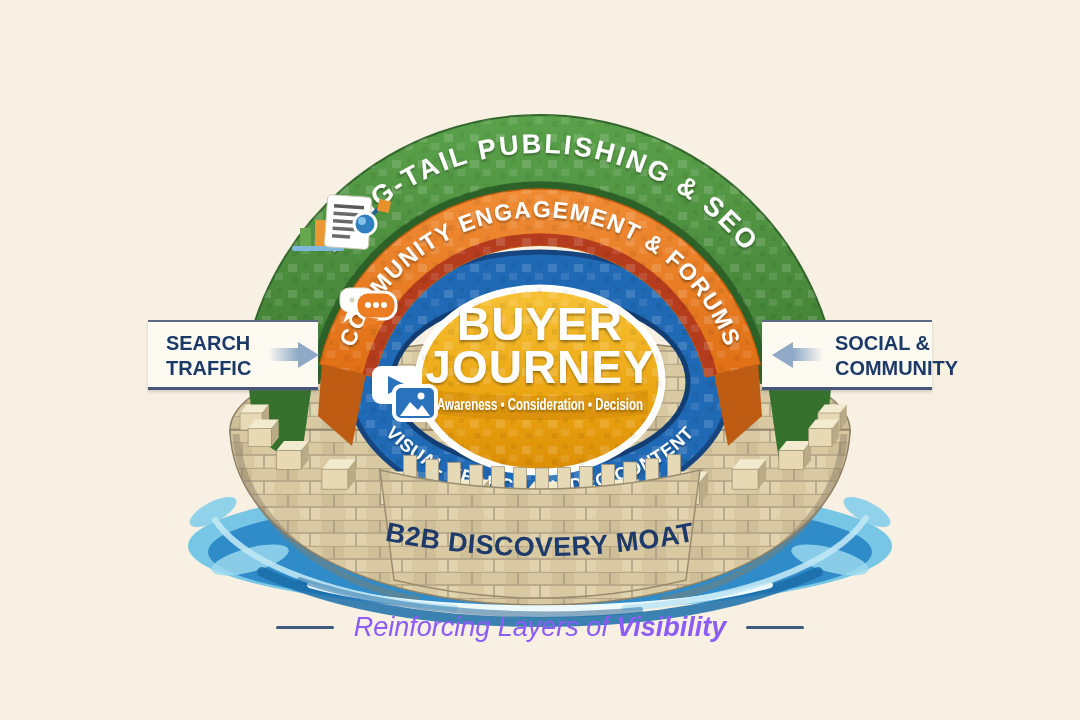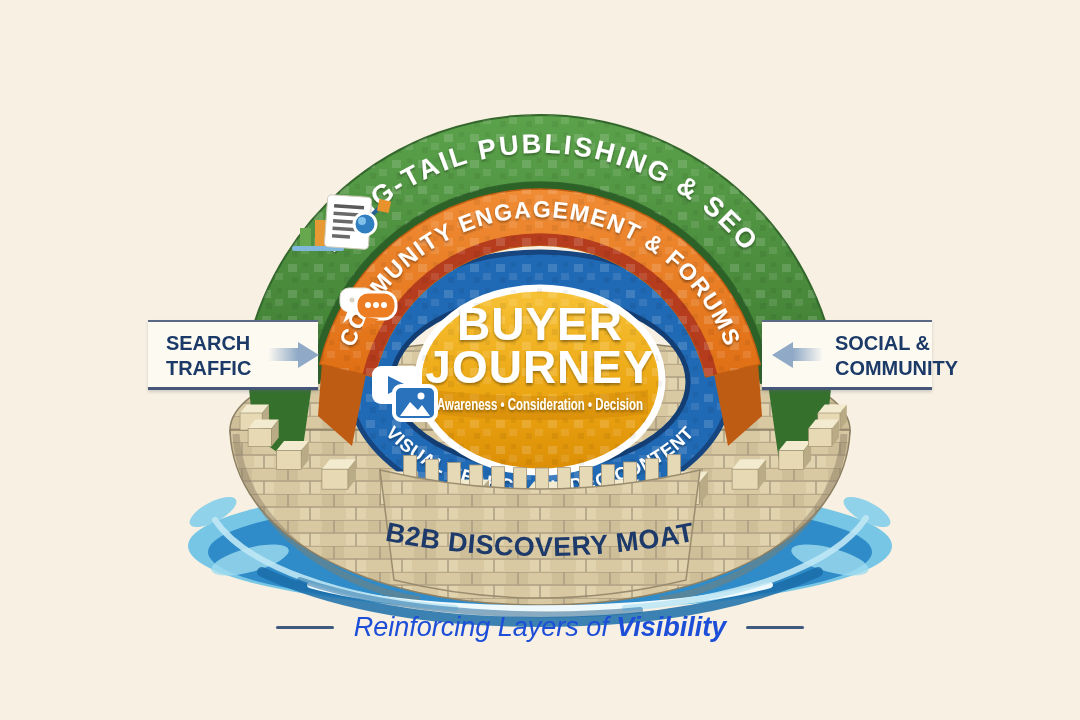--- a/index.html
+++ b/index.html
@@ -31,21 +31,21 @@
   .arr .tail{width:30px;height:13px;}
   .arr-right .tail{background:linear-gradient(to right,rgba(143,169,198,0),#8fa9c6);}
   .arr-right .head{width:0;height:0;border-top:13px solid transparent;border-bottom:13px solid transparent;border-left:21px solid #8fa9c6;}
   .arr-left{margin:0 12px 0 0;}
   .arr-left .head{width:0;height:0;border-top:13px solid transparent;border-bottom:13px solid transparent;border-right:21px solid #8fa9c6;}
   .arr-left .tail{background:linear-gradient(to left,rgba(143,169,198,0),#8fa9c6);}
 
   
   .caption{position:absolute;left:0;top:612px;width:1080px;display:flex;align-items:center;justify-content:center;gap:20px;}
   .dash{width:58px;height:2.5px;background:#40597f;border-radius:2px;}
-  .caption-text{font-style:italic;font-size:27px;color:#1d4ed8;font-weight:500;white-space:pre;}
+  .caption-text{font-style:italic;font-size:27px;color:#8b5cf6;font-weight:500;white-space:pre;}
   .caption-text b{font-weight:800;}
 </style>
 </head>
 <body>
 
 <div class="stage">
 
   <svg class="fortress" width="1080" height="720" viewBox="0 0 1080 720">
     <defs>
       <linearGradient id="goldG" x1="0" y1="0" x2="0" y2="1">

